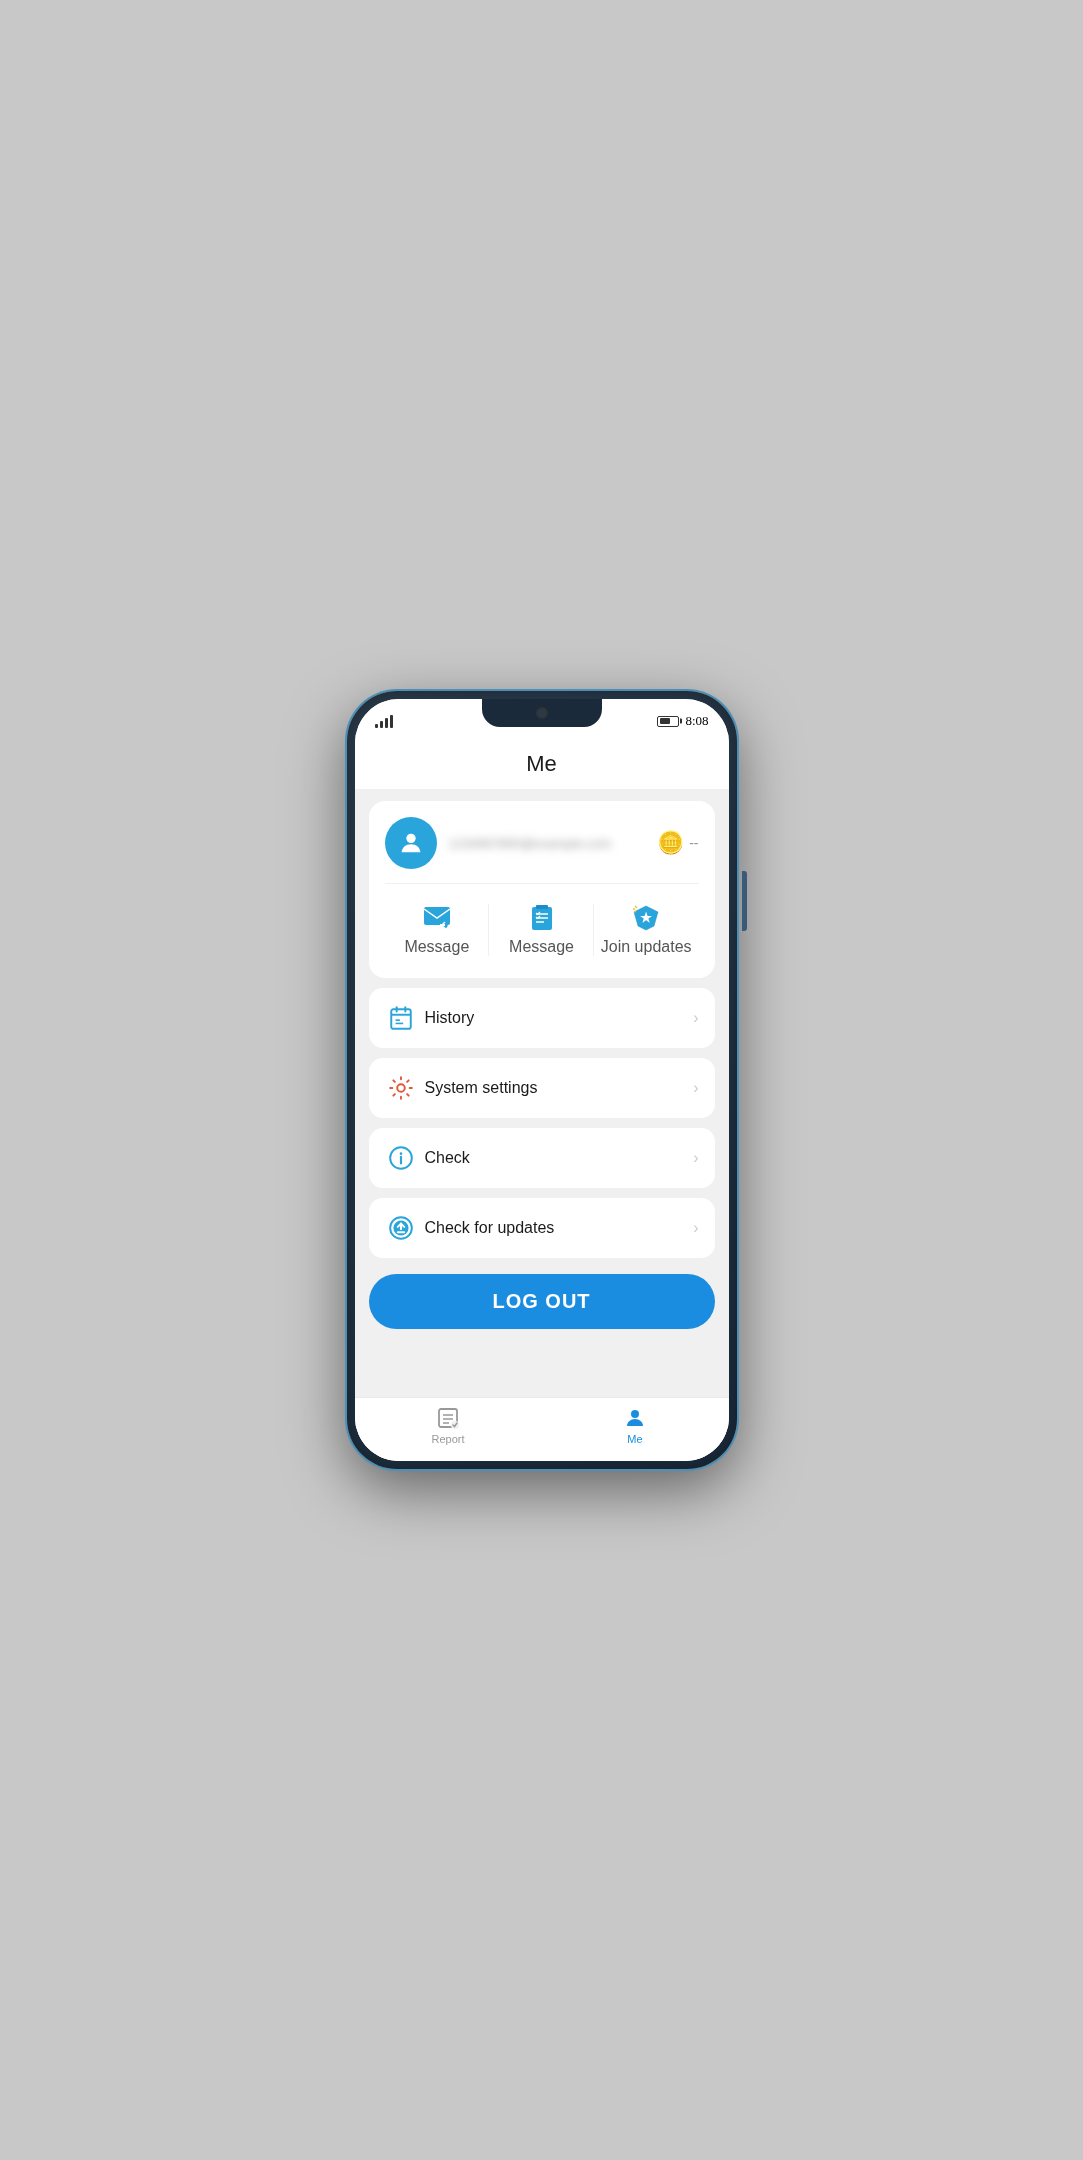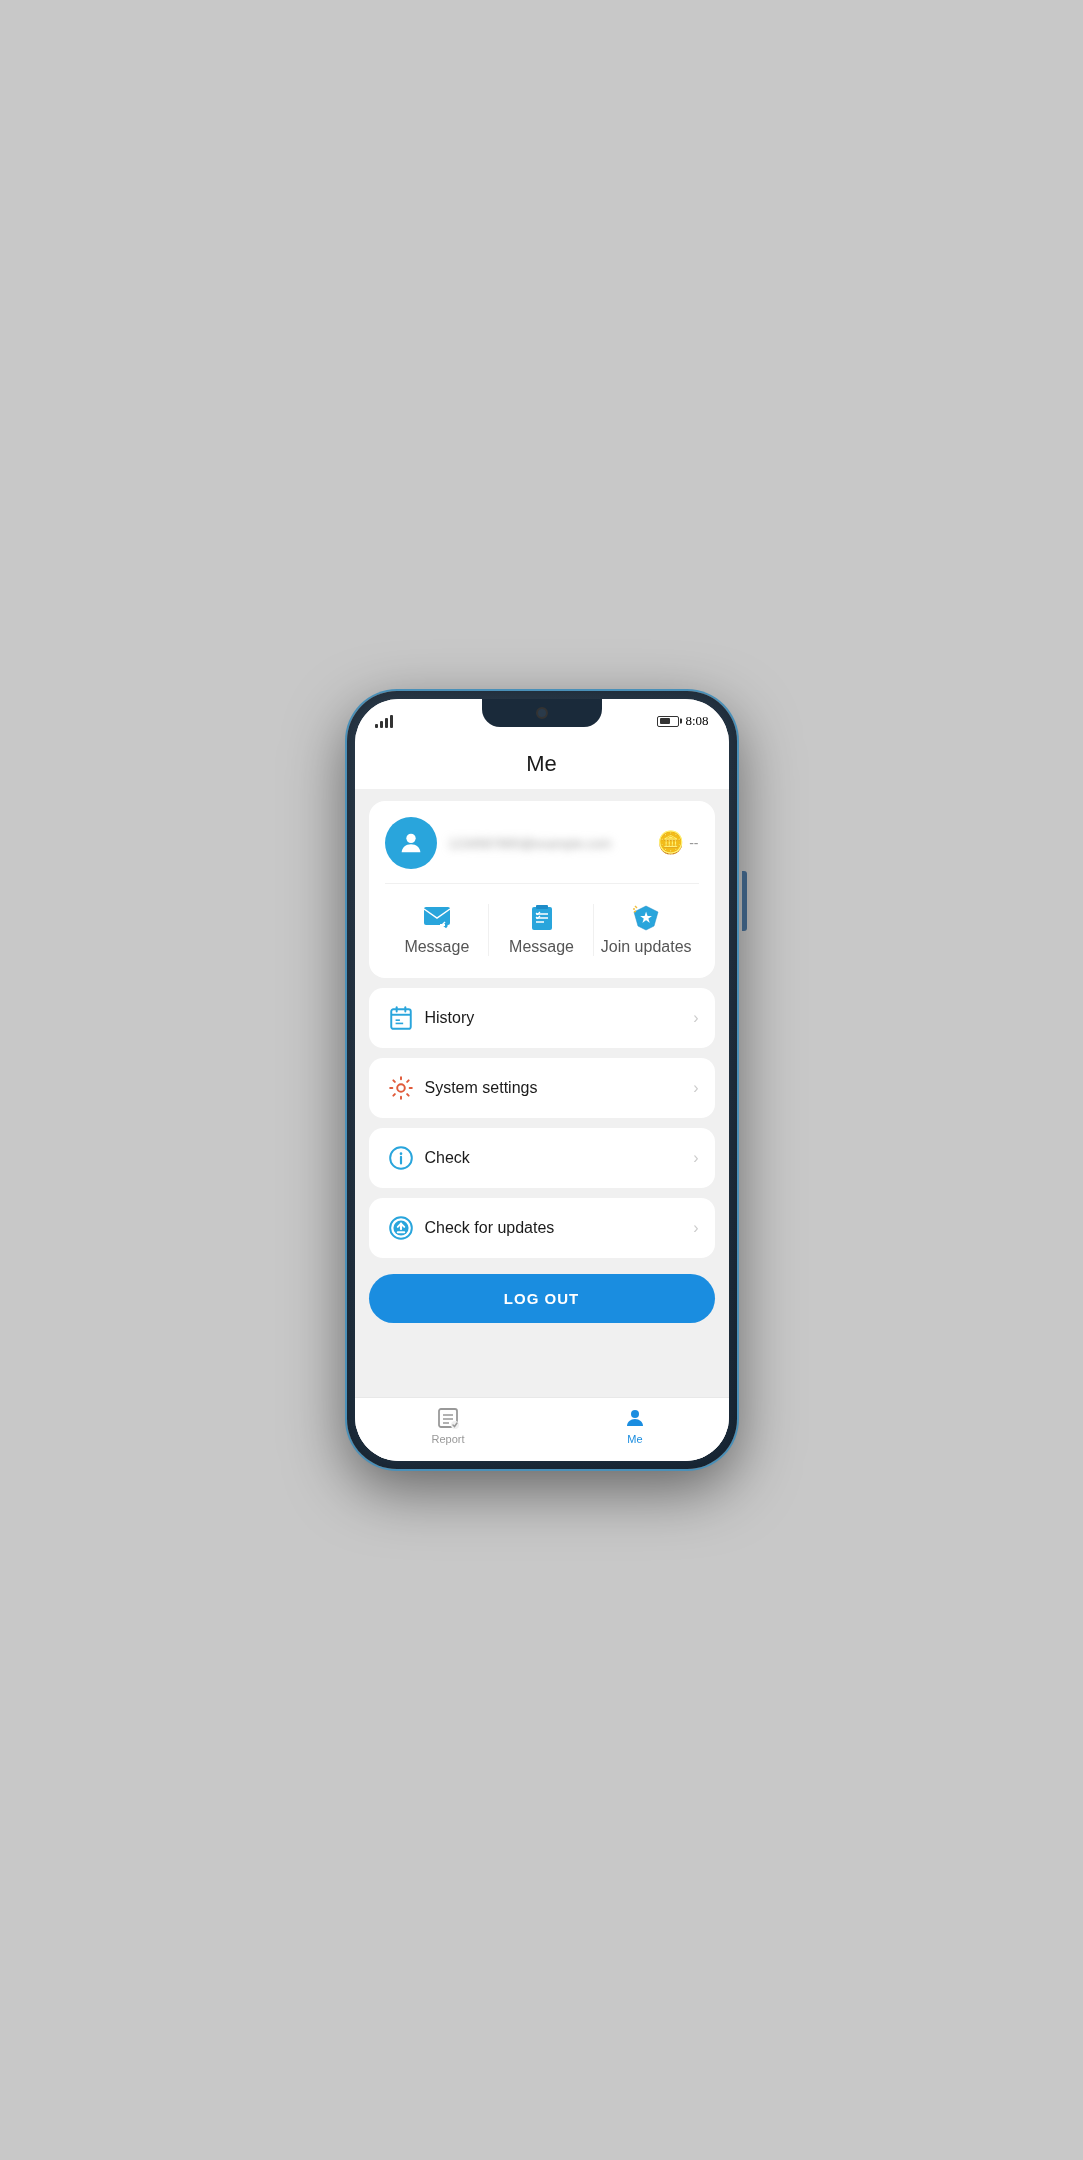--- a/index.html
+++ b/index.html
@@ -288,21 +288,21 @@
       font-size: 16px;
     }
 
     
     .logout-btn {
       background: #1a8de0;
       color: white;
       border: none;
       border-radius: 28px;
       padding: 16px;
-      font-size: 15px;
+      font-size: 20px;
       font-weight: 700;
       letter-spacing: 1px;
       cursor: pointer;
       width: 100%;
       margin-top: 6px;
     }
 
     
     .bottom-nav {
       background: white;

